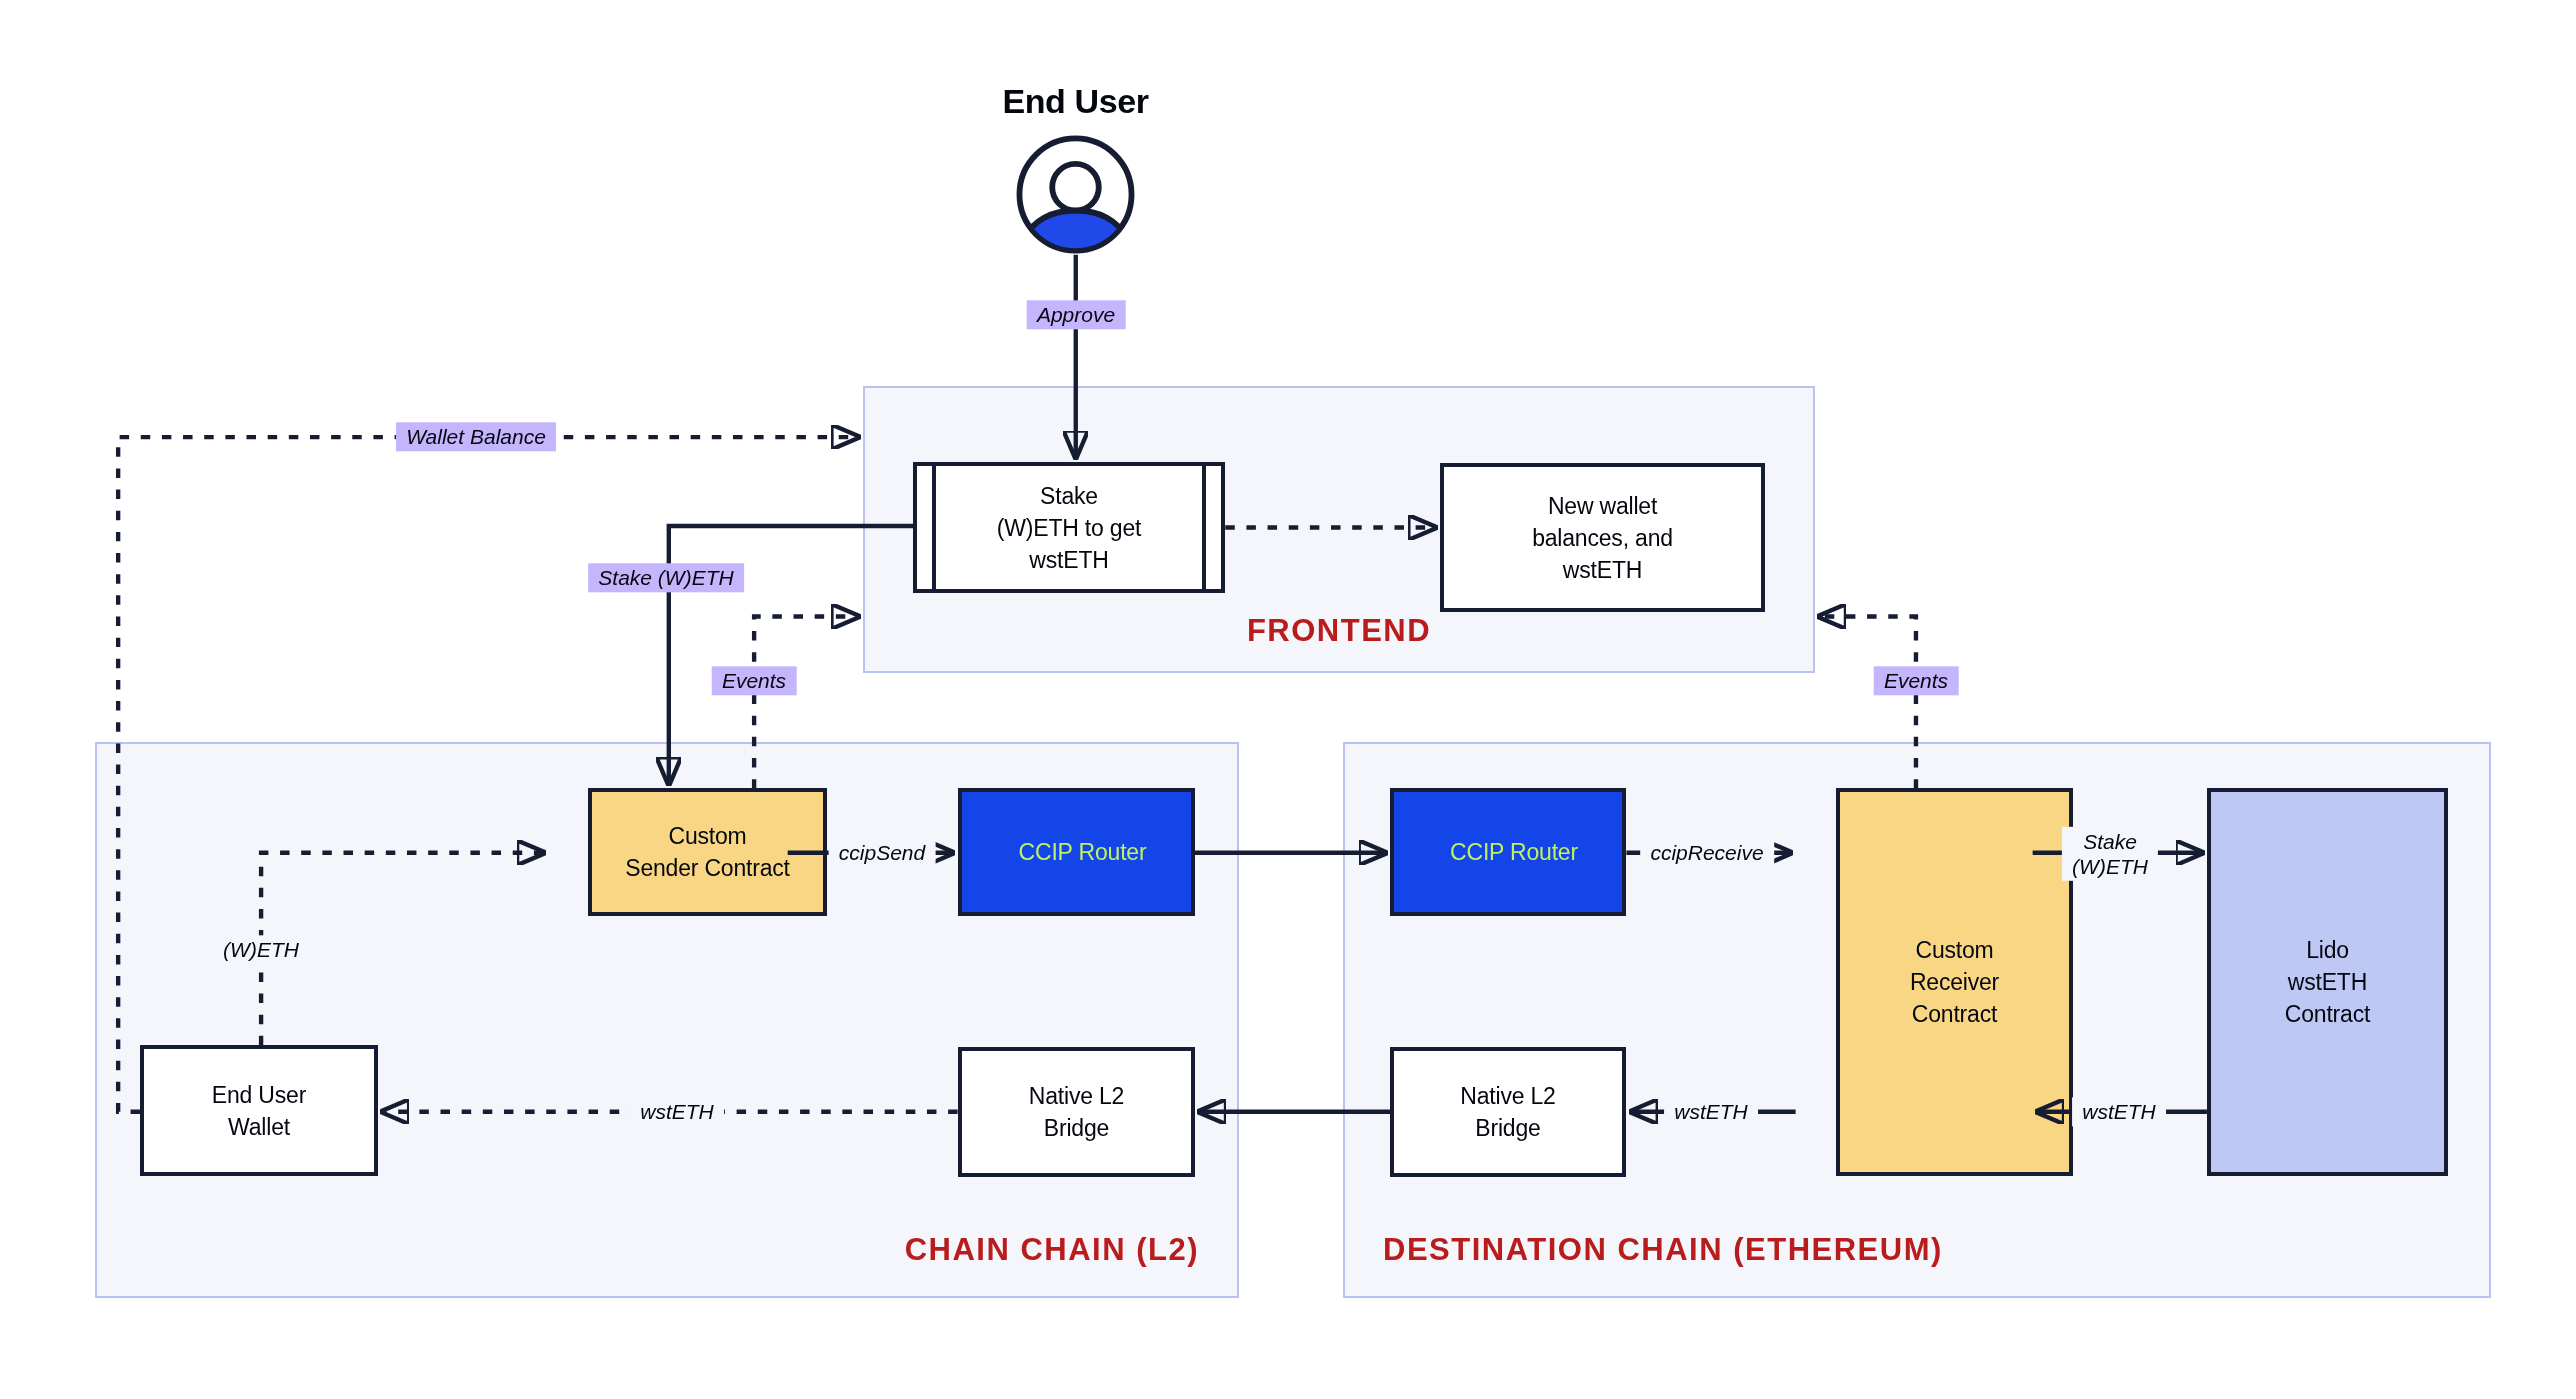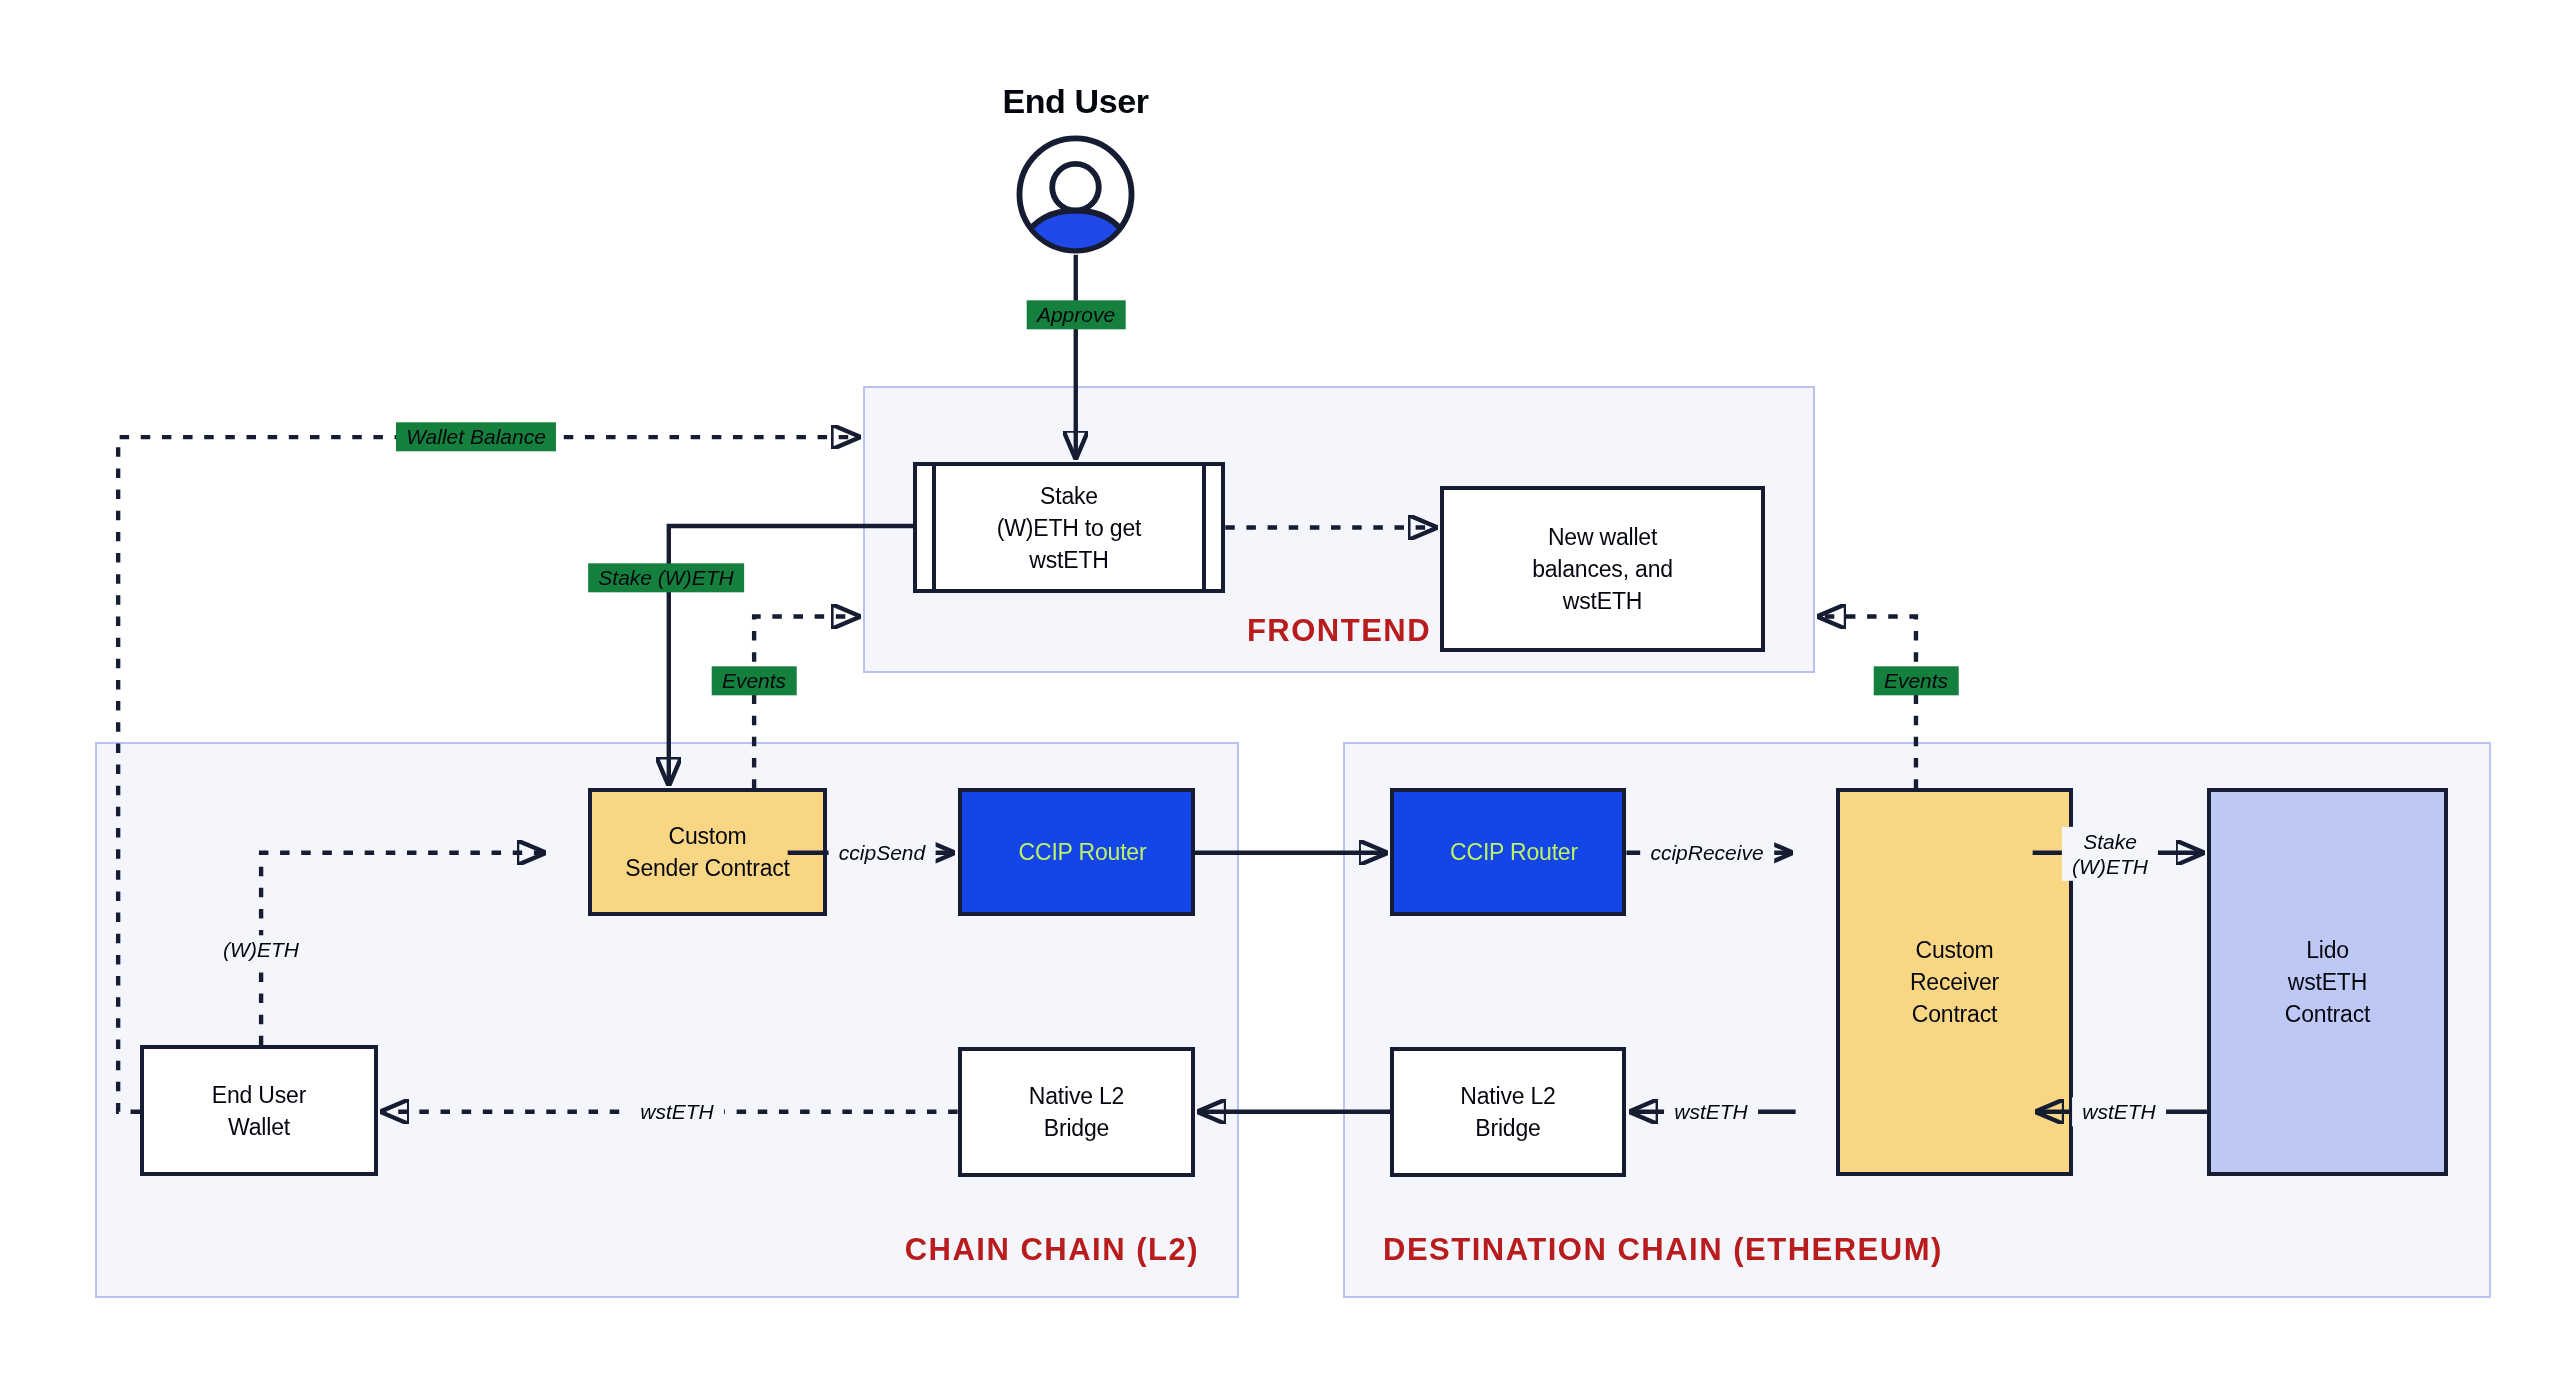--- a/index.html
+++ b/index.html
@@ -56,21 +56,21 @@
   .pp-line {
     position: absolute;
     top: 0; bottom: 0;
     width: 4.4px;
     background: #161D33;
   }
   .pp-line.left  { left: 14.6px; }
   .pp-line.right { right: 14.6px; }
 
   #stake-action   { left: 913px; top: 462px;  width: 312px; height: 131px; }
-  #new-wallet     { left: 1440px; top: 486px;  width: 325px; height: 166px; }
+  #new-wallet     { left: 1440px; top: 463px;  width: 325px; height: 149px; }
   #custom-sender  { left: 548px;  top: 788px; width: 239px; height: 128px; }
   #ccip-src       { left: 958px; top: 788px; width: 237px; height: 128px; }
   #ccip-dst       { left: 1390px; top: 788px; width: 236px; height: 128px; }
   #custom-receiver{ left: 1796px; top: 788px; width: 237px; height: 388px; }
   #lido           { left: 2207px; top: 788px; width: 241px; height: 388px; }
   #bridge-src     { left: 958px; top: 1047px; width: 237px; height: 130px; }
   #bridge-dst     { left: 1390px; top: 1047px; width: 236px; height: 130px; }
   #wallet         { left: 140px;  top: 1045px; width: 238px; height: 131px; }
 
   
@@ -87,21 +87,21 @@
   }
   svg.edges path.dashed { stroke-dasharray: 13 16; }
 
   .edge-label {
     position: absolute;
     transform: translate(-50%, -50%);
     font-size: 21px;
     font-style: italic;
     line-height: 25px;
     color: #05070F;
-    background: #15803d;
+    background: #c4b5fd;
     padding: 2.2px 10.2px;
     white-space: pre-line;
     text-align: center;
     z-index: 5;
   }
   .edge-label.cf { background: #F5F6FC; }
 
   
   .actor-title {
     position: absolute;

